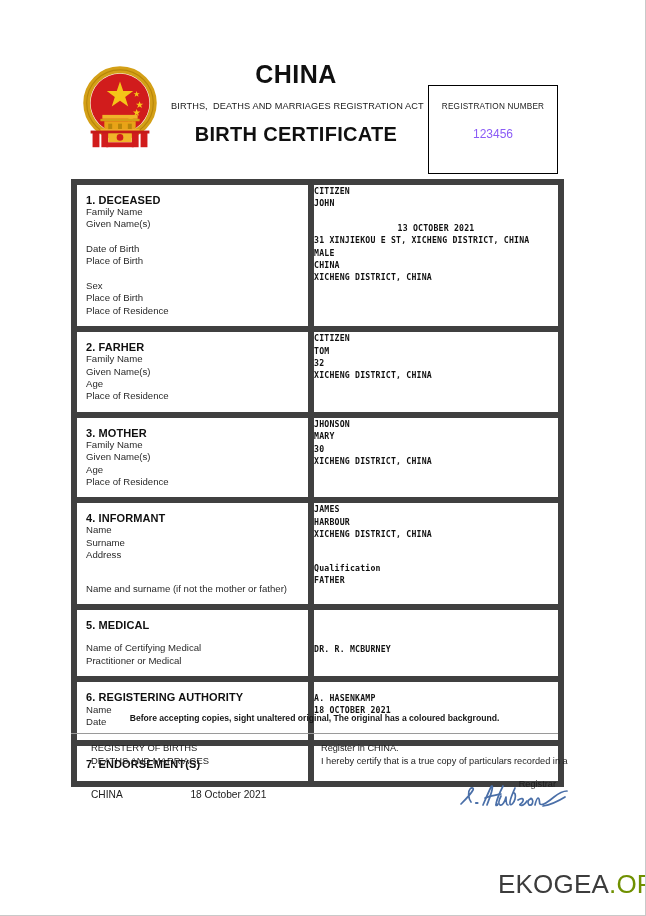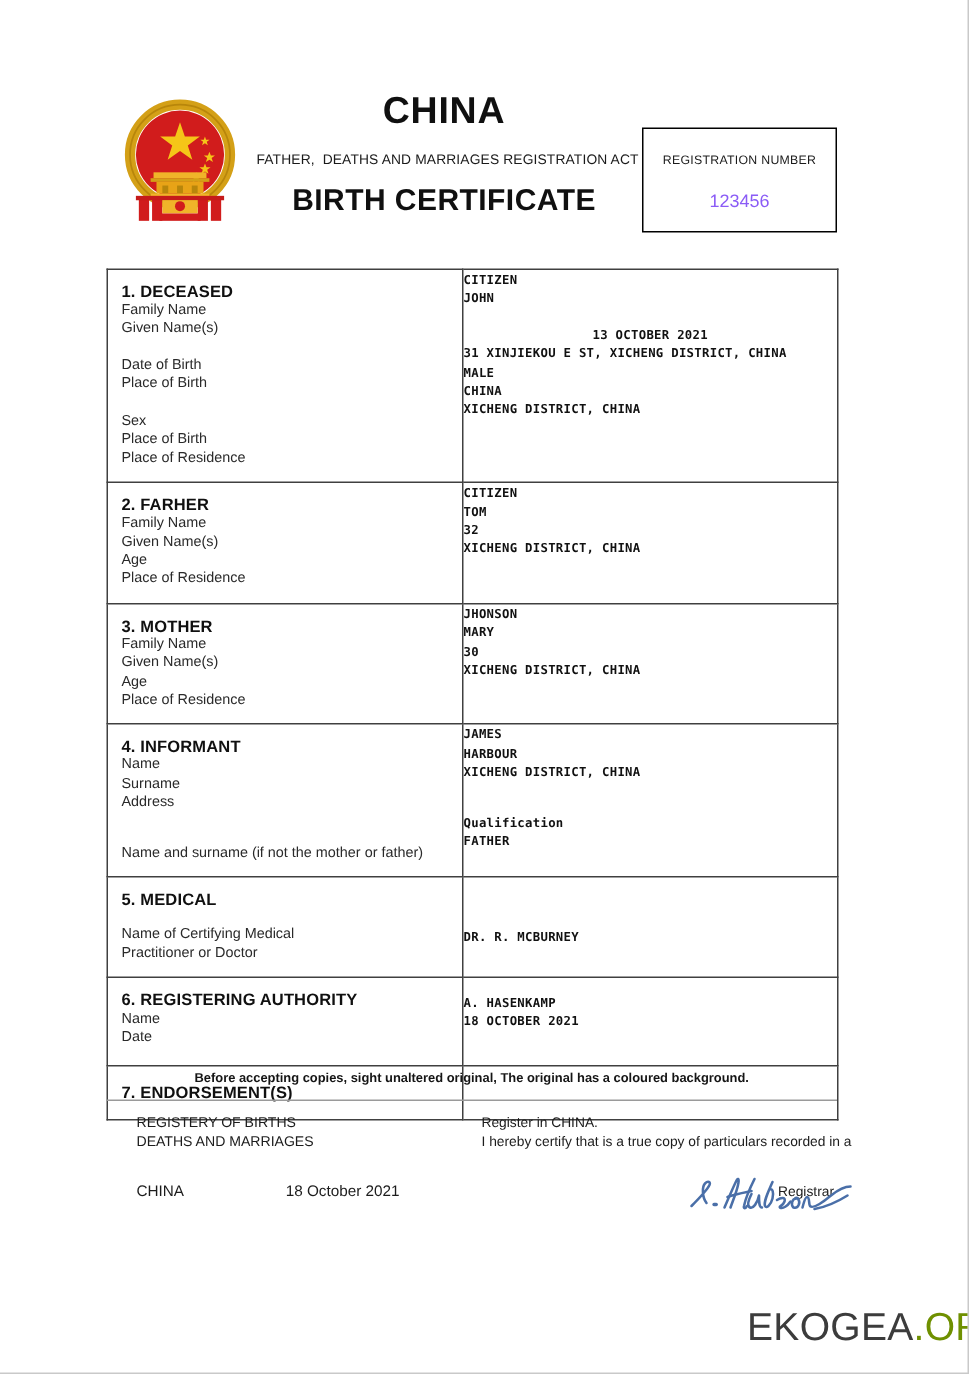--- a/index.html
+++ b/index.html
@@ -64,21 +64,21 @@
     font-weight: bold;
     color: #101010;
     margin-top: 12px;
     letter-spacing: 0.3px;
   }
   .regbox {
     position: absolute;
     left: 357px;
     top: 30px;
     width: 130px;
-    height: 70px;
+    height: 89px;
     border: 1px solid #000;
     box-sizing: border-box;
     text-align: center;
   }
   .regbox-label {
     font-size: 8.2px;
     color: #1a1a1a;
     margin-top: 16px;
     letter-spacing: 0.2px;
   }
@@ -91,21 +91,21 @@
   
   .cert-table {
     position: absolute;
     left: 71px;
     top: 179px;
     width: 487px;
     border-collapse: collapse;
     table-layout: fixed;
   }
   .cert-table td {
-    border: 1px solid #404040;
+    border: 6px solid #404040;
     vertical-align: top;
     padding: 0;
   }
   .col-left { width: 237px; }
   .col-right { width: 250px; }
 
   .sec-title {
     font-size: 11px;
     font-weight: bold;
     color: #101010;
@@ -199,21 +199,21 @@
     left: 240px;
     top: 2px;
     width: 247px;
   }
   .f-certify {
     font-size: 9.2px;
     color: #1c1c1c;
     line-height: 12.5px;
   }
   .f-registrar {
-    margin-top: 22px;
+    margin-top: 12px;
     text-align: right;
     font-size: 9.2px;
     color: #1c1c1c;
     padding-right: 12px;
   }
   .signature {
     position: absolute;
     left: 455px;
     top: 778px;
     width: 120px;
@@ -268,21 +268,21 @@
         <rect x="20" y="72" width="60" height="3" fill="#c51a1a"></rect>
 
         <rect x="38" y="75" width="24" height="9" fill="#f0b429"></rect>
         <rect x="36" y="84" width="28" height="5" fill="#d11c1c"></rect>
         <circle cx="50" cy="79" r="3.4" fill="#d11c1c"></circle>
       </svg>
     </div>
 
     <div class="header-center">
       <div class="doc-country">CHINA</div>
-      <div class="doc-act">FATHER,  DEATHS AND MARRIAGES REGISTRATION ACT</div>
+      <div class="doc-act">BIRTHS,  DEATHS AND MARRIAGES REGISTRATION ACT</div>
       <div class="doc-type">BIRTH CERTIFICATE</div>
     </div>
 
     <div class="regbox">
       <div class="regbox-label">REGISTRATION NUMBER</div>
       <div class="regbox-value">123456</div>
     </div>
   </div>
 
   <table class="cert-table">
@@ -369,21 +369,21 @@
         <div class="val" style="margin-top:21px">Qualification</div>
         <div class="val">FATHER</div>
       </td>
     </tr>
 
     <tr>
       <td>
         <div class="sec-title">5. MEDICAL</div>
         <div class="labels" style="padding-top:11px">
           <div class="lbl">Name of Certifying Medical</div>
-          <div class="lbl">Practitioner or Doctor</div>
+          <div class="lbl">Practitioner or Medical</div>
         </div>
       </td>
       <td class="values" style="padding-top:33px">
         <div class="val">DR. R. MCBURNEY</div>
       </td>
     </tr>
 
     <tr>
       <td>
         <div class="sec-title">6. REGISTERING AUTHORITY</div>

